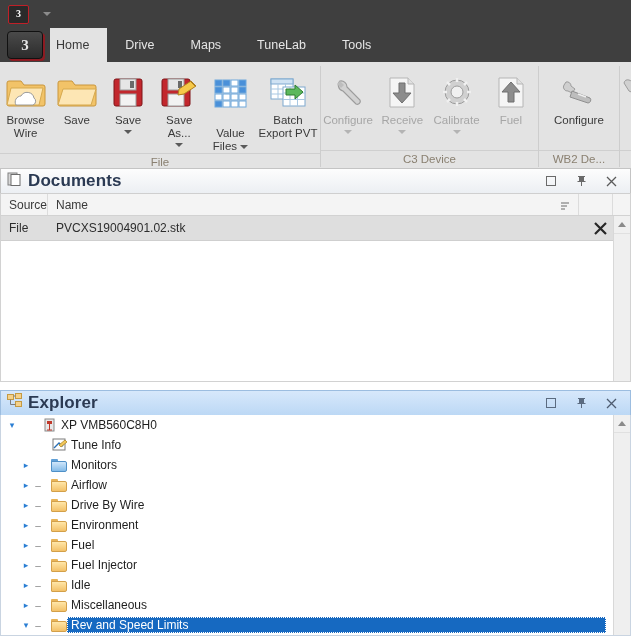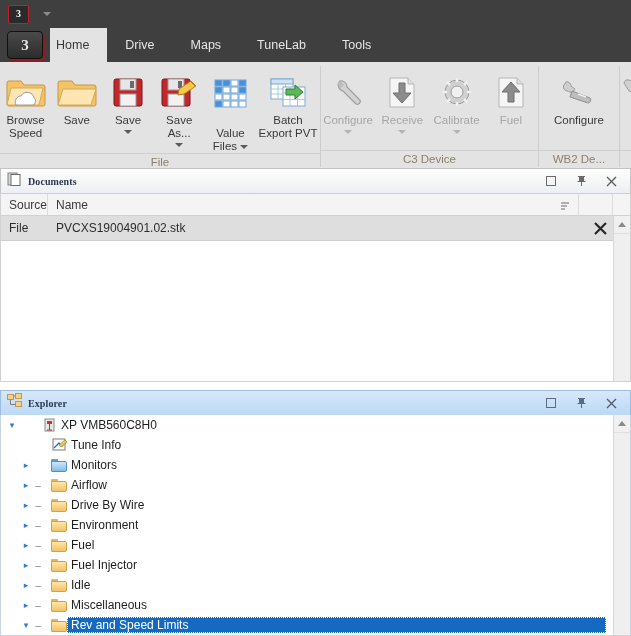--- a/index.html
+++ b/index.html
@@ -87,22 +87,22 @@
   
   .panel { position: absolute; left: 0; right: 0; }
   .panel-header {
     height: 25px; display: flex; align-items: center;
     border: 1px solid #b8c6d8; border-bottom: none; box-sizing: border-box;
     padding: 0 4px 0 6px;
   }
   .panel-header.docs { background: linear-gradient(180deg,#fdfdfd,#eceff3); border-color: #c4c4c4; }
   .panel-header.expl { background: linear-gradient(180deg,#d7e8fb,#bcd8f5); border-color: #9cbde0; }
   .panel-title {
-    font-size: 10px; font-weight: bold; color: #2b3a53; margin-left: 5px;
-    font-family: Liberation Serif, serif; letter-spacing: .1px;
+    font-size: 17px; font-weight: bold; color: #2b3a53; margin-left: 5px;
+    font-family: Liberation Sans, sans-serif; letter-spacing: .1px;
   }
   .cap-btns { margin-left: auto; display: flex; align-items: center; gap: 16px; padding-right: 8px; }
   .cap-btn { width: 14px; height: 14px; display: flex; align-items: center; justify-content: center; cursor: default; }
 
   .colhdr {
     height: 23px; display: flex; align-items: center;
     background: #f4f4f4; border: 1px solid #d2d2d2; border-top: 1px solid #cfcfcf;
     box-sizing: border-box; font-size: 12px; color: #3a3a3a;
   }
   .colhdr .cell { height: 100%; display: flex; align-items: center; padding-left: 8px; border-right: 1px solid #dcdcdc; box-sizing: border-box; }
@@ -190,21 +190,21 @@
 
         <div class="btn">
           <div class="ico">
             <svg width="40" height="34" viewBox="0 0 40 34">
               <path d="M3 6 h12 l3 4 h19 a2 2 0 0 1 2 2 v17 a2 2 0 0 1 -2 2 h-34 a2 2 0 0 1 -2 -2 v-21 a2 2 0 0 1 2 -2 z" fill="#f2c368" stroke="#c9963d" stroke-width="1"></path>
               <path d="M5 13 h32 l-4 17 h-32 z" fill="#fde6b4" stroke="#d6a94f" stroke-width="1"></path>
               <path d="M10 30 a6 6 0 0 1 5 -9 a7 7 0 0 1 13 2 a4 4 0 0 1 -1 7 z" fill="#ffffff" stroke="#9a9a9a" stroke-width="1"></path>
             </svg>
           </div>
           <div class="lbl">Browse
-Speed</div>
+Wire</div>
         </div>
 
         <div class="btn">
           <div class="ico">
             <svg width="40" height="34" viewBox="0 0 40 34">
               <path d="M3 6 h12 l3 4 h19 a2 2 0 0 1 2 2 v17 a2 2 0 0 1 -2 2 h-34 a2 2 0 0 1 -2 -2 v-21 a2 2 0 0 1 2 -2 z" fill="#f2c368" stroke="#c9963d" stroke-width="1"></path>
               <path d="M6 14 h33 l-5 16 h-33 z" fill="#fde6b4" stroke="#d6a94f" stroke-width="1"></path>
             </svg>
           </div>
           <div class="lbl">Save</div>

